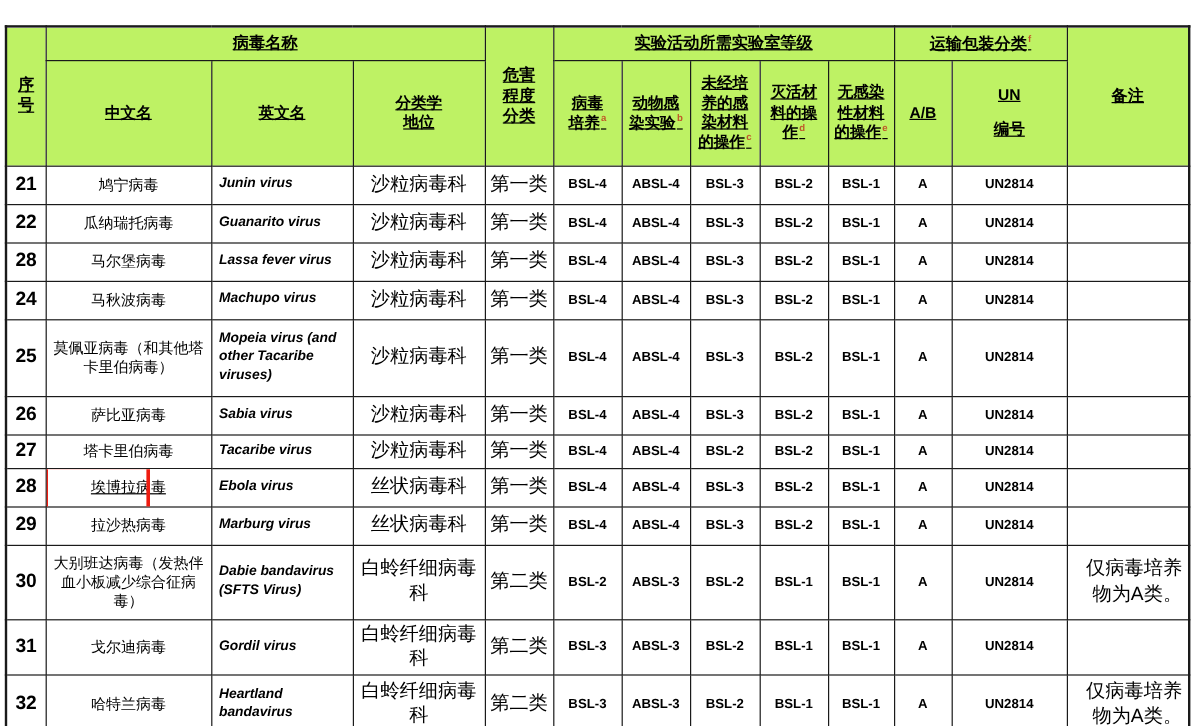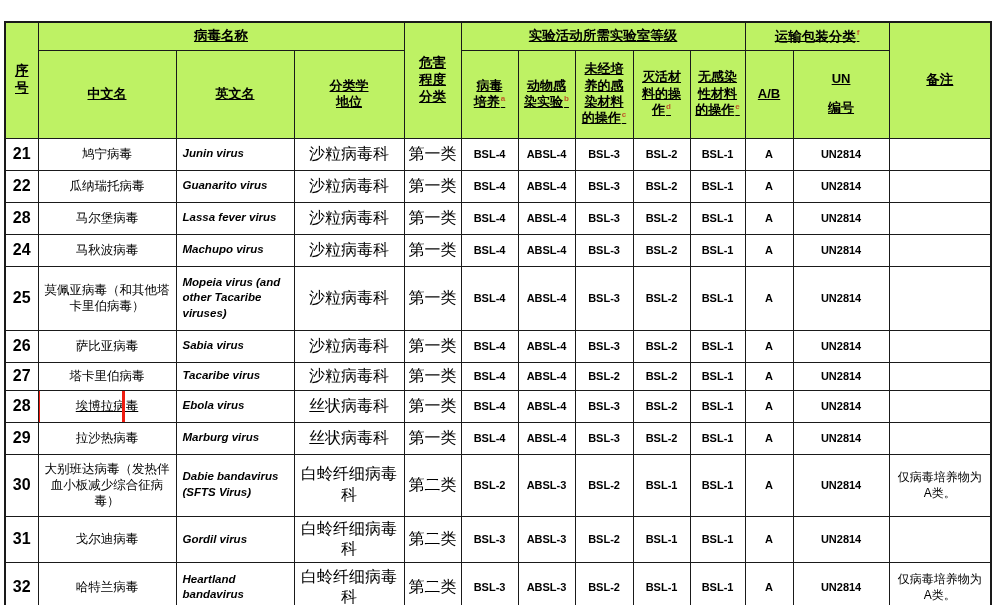--- a/index.html
+++ b/index.html
@@ -45,21 +45,21 @@
 
   tbody td{font-size:12.5px;line-height:1.3;background:#fff;}
   td.c-no{font-weight:bold;font-size:16px;}
   td.c-cn{text-align:center;padding:2px 6px;}
   td.c-en{
     text-align:left;padding:2px 6px;
     font-style:italic;font-weight:bold;font-size:11.5px;line-height:1.35;
   }
   td.c-tax,td.c-hz{font-size:16px;}
   td.c-lv,td.c-ab,td.c-un{font-weight:bold;font-size:11px;}
-  td.c-rm{text-align:center;padding:2px 5px;font-size:12px;line-height:1.35;}
+  td.c-rm{text-align:right;padding:2px 5px;font-size:16px;line-height:1.35;}
 
   td.hl-rel{position:relative;text-decoration:underline;}
   .hl-box{
     position:absolute;left:-2px;top:-3px;
     width:88px;height:65px;
     border:3px solid var(--hl-color);
     pointer-events:none;z-index:5;
   }
 </style>
 </head>

